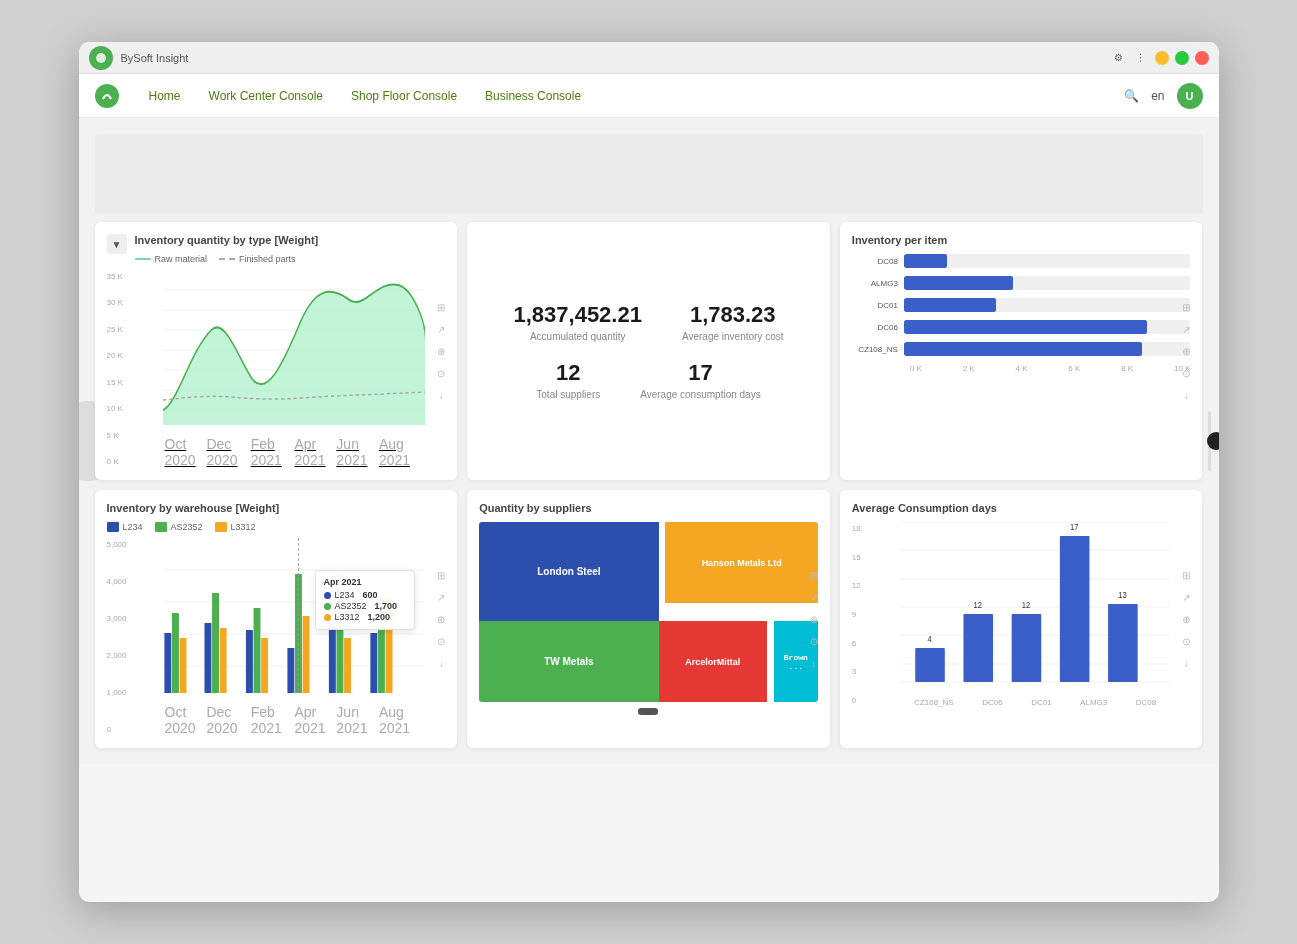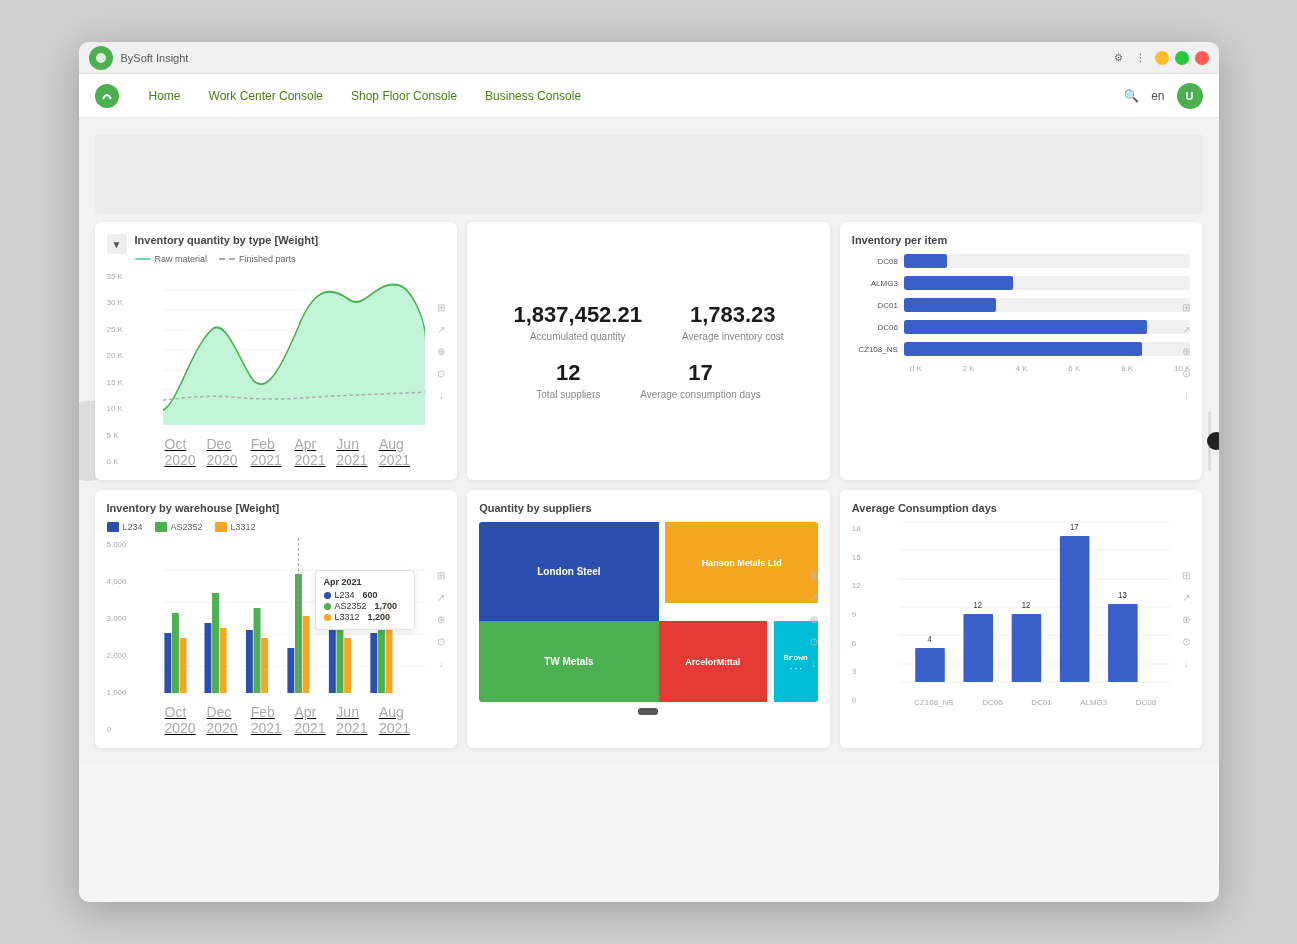--- a/index.html
+++ b/index.html
@@ -576,21 +576,21 @@
             <span>AS2352</span>
             <span class="tooltip-val">1,700</span>
           </div>
           <div class="tooltip-row">
             <div class="tooltip-dot" style="background:#f5a623;"></div>
             <span>L3312</span>
             <span class="tooltip-val">1,200</span>
           </div>
         </div>
 
-        <div style="position:relative; padding-left:28px; padding-right:20px;text-decoration:underline;">
+        <div style="position:relative; padding-left:28px; padding-right:20px;">
           <div class="y-axis-labels">
             <span>5,000</span>
               <span>4,000</span>
               <span>3,000</span>
               <span>2,000</span>
               <span>1,000</span>
               <span>0</span>
           </div>
           <div style="margin-left:28px;">
             <svg width="100%" height="160" viewBox="0 0 380 160" preserveAspectRatio="none">

